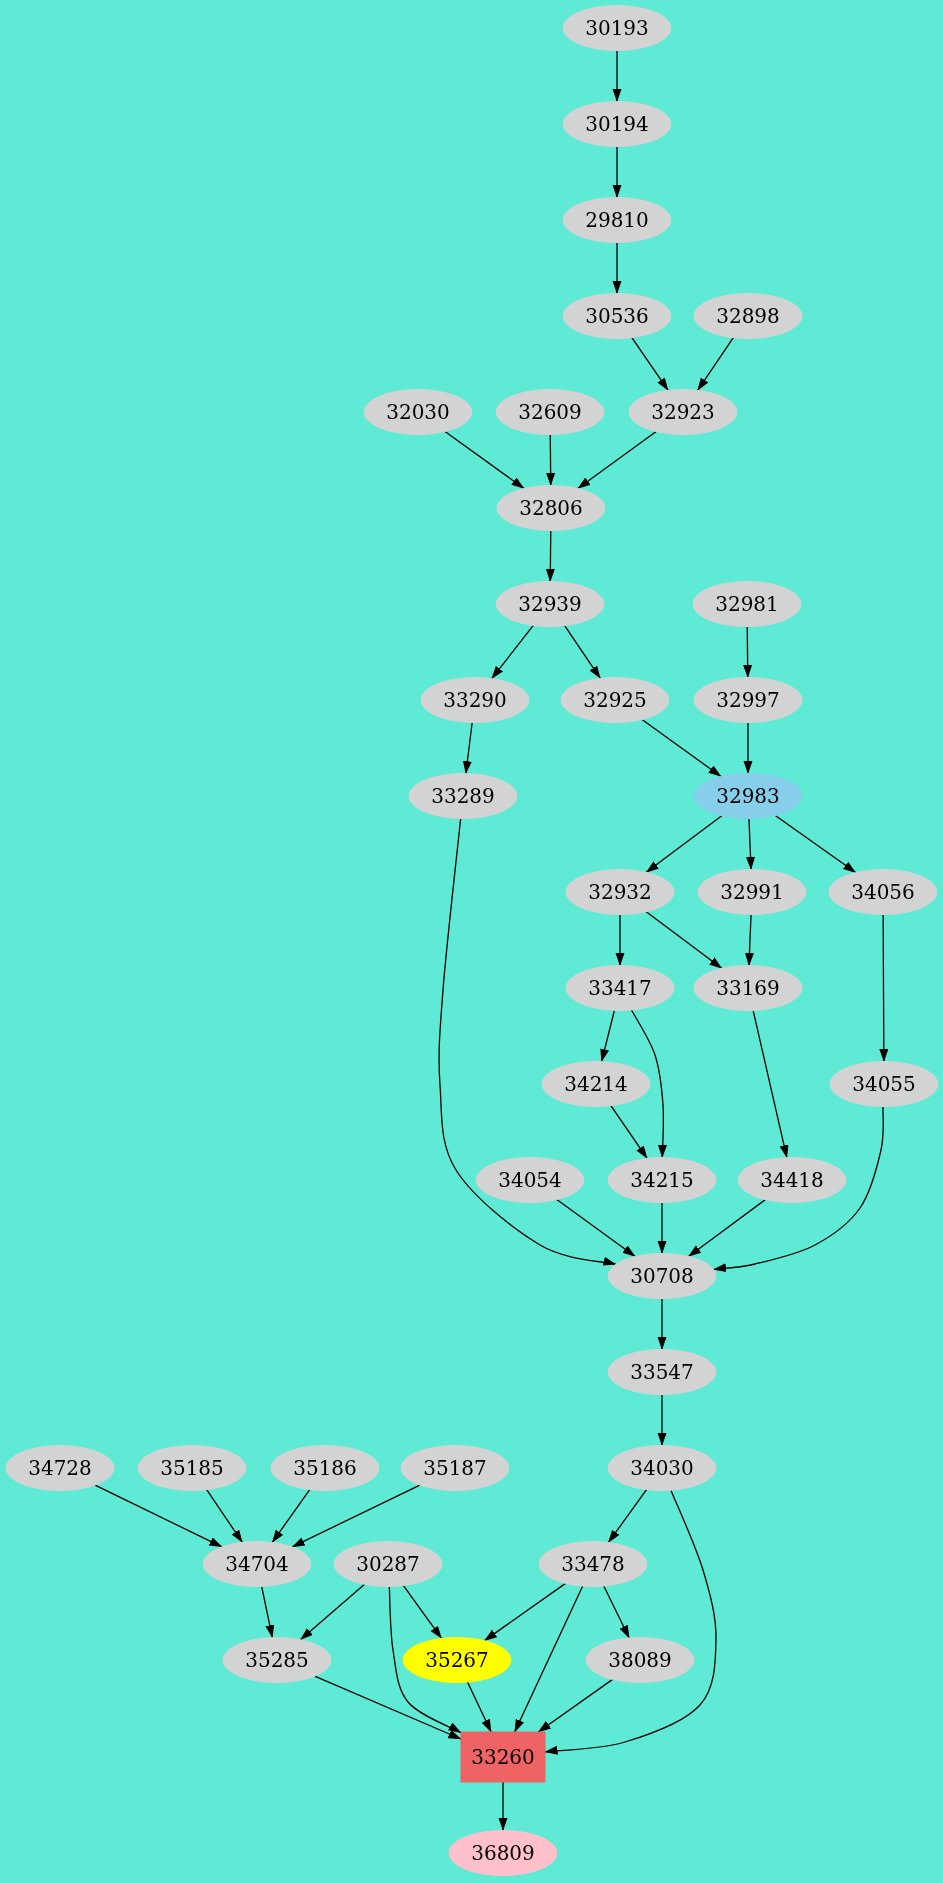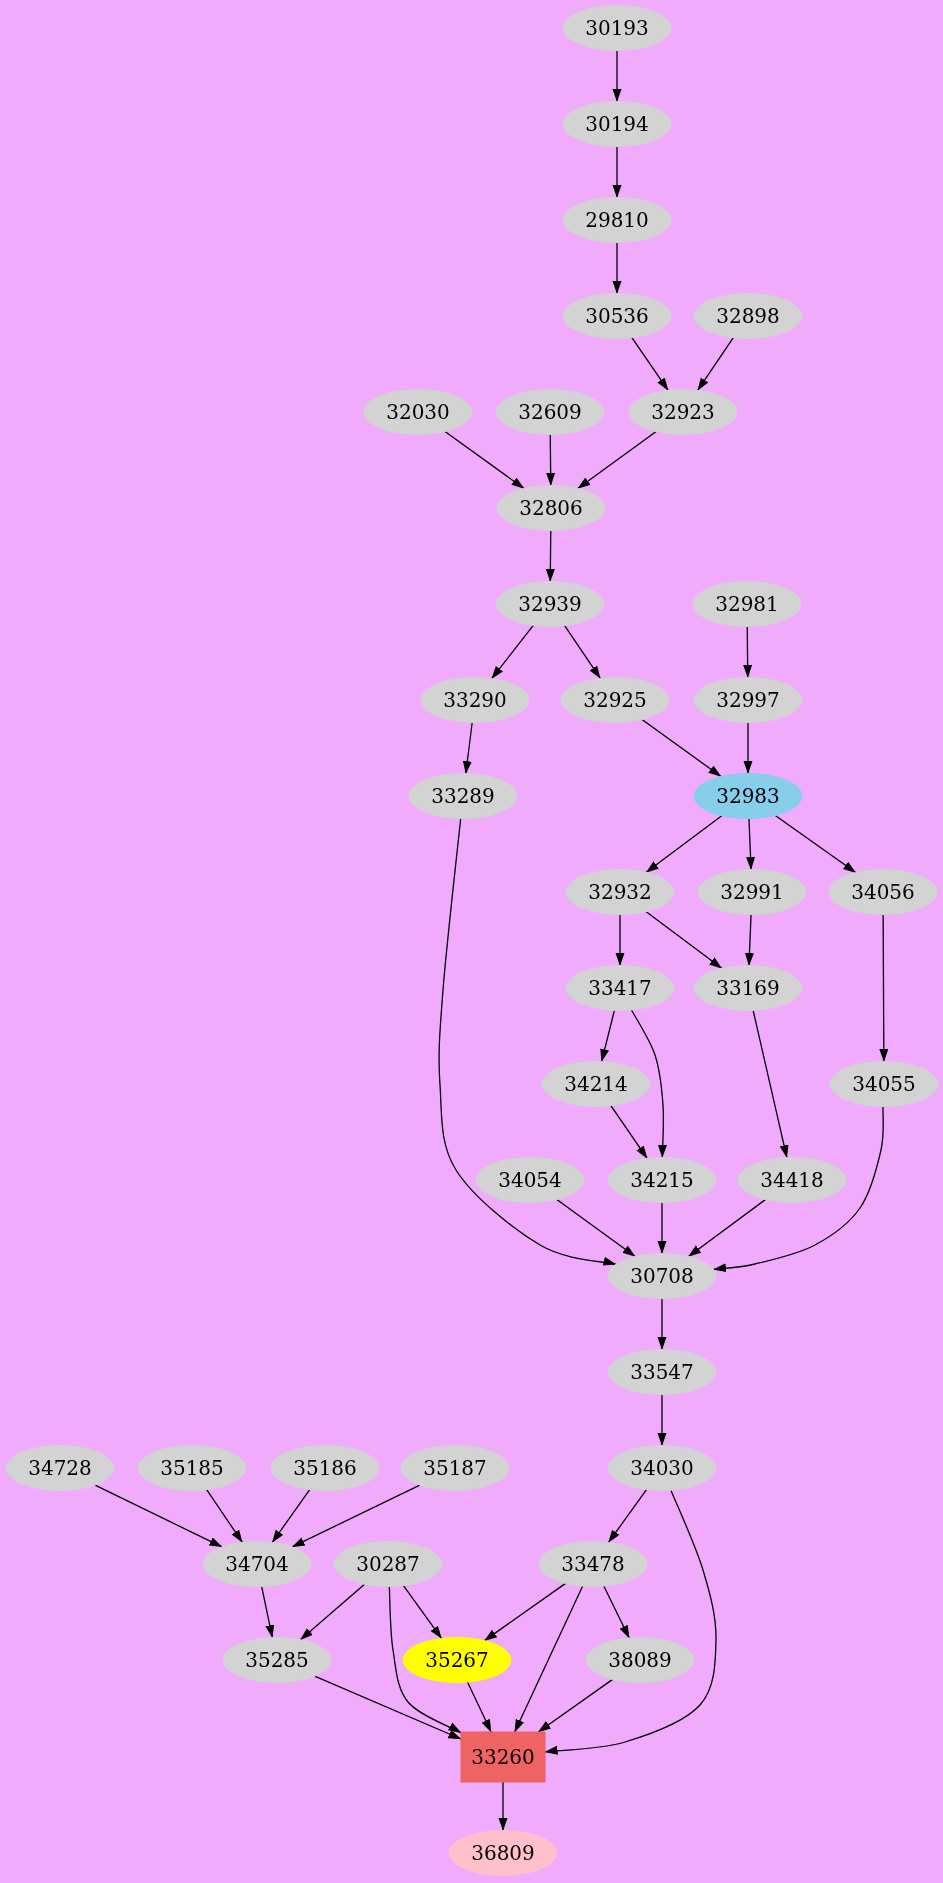--- a/index.html
+++ b/index.html
@@ -4,21 +4,21 @@
 <style>
   html, body {
     margin: 0;
     padding: 0;
     background: #ffffff;
   }
   #stage {
     position: relative;
     width: 943px;
     height: 1883px;
-    background: #f0abfc;
+    background: #5eead4;
     overflow: hidden;
   }
   svg text {
     font-family: "DejaVu Serif", "Liberation Serif", serif;
     fill: #000000;
   }
 </style>
 </head>
 <body>
 

